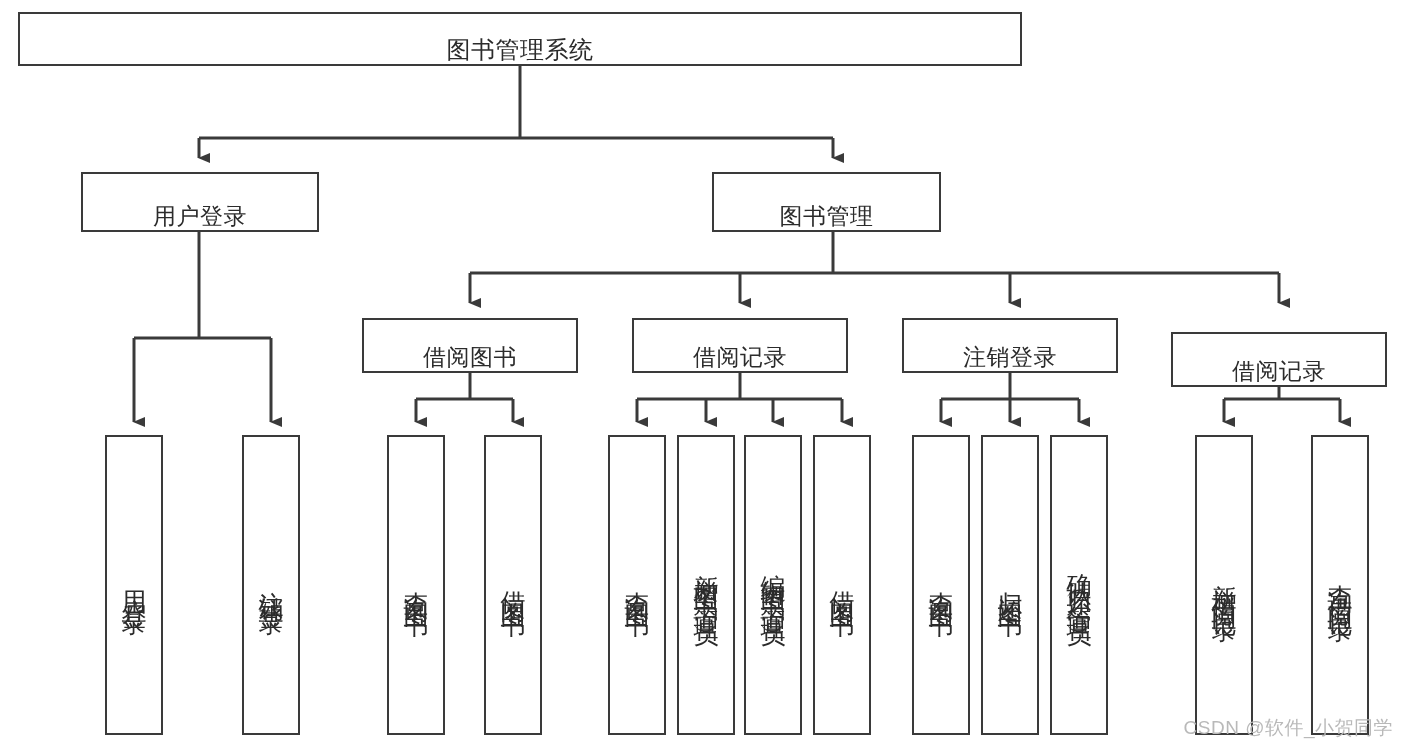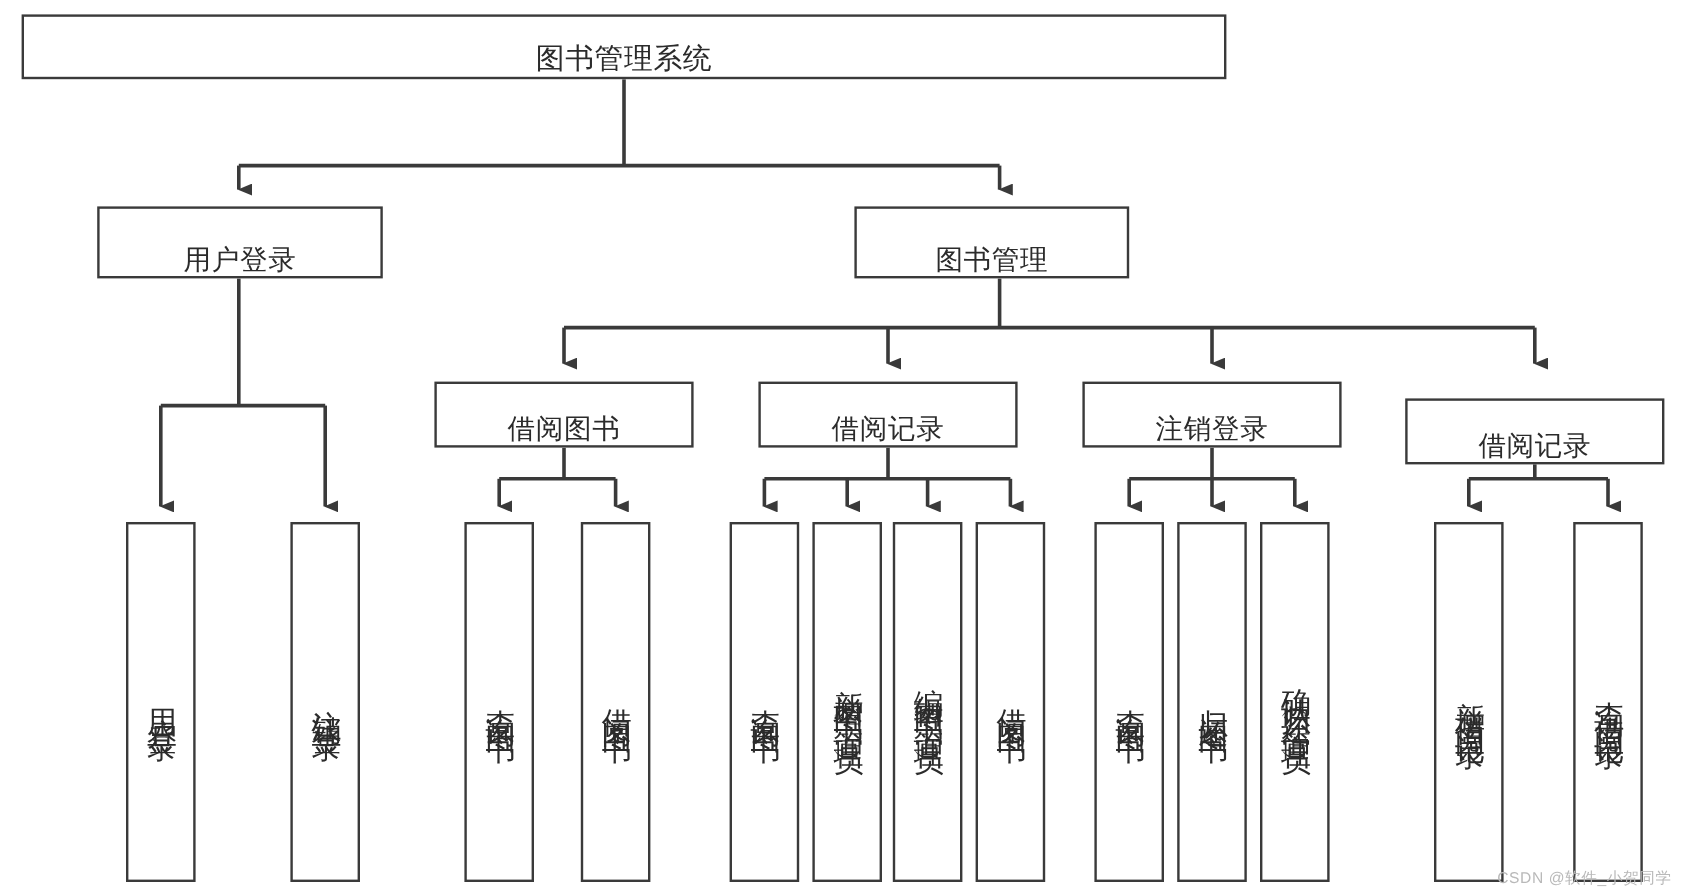--- a/index.html
+++ b/index.html
@@ -61,21 +61,21 @@
     font-size: 25px;
     line-height: 1;
     letter-spacing: 7px;
     white-space: nowrap;
     text-align: center;
   }
   .watermark {
     position: absolute;
     right: 12px;
     bottom: 6px;
-    font-size: 13px;
+    font-size: 19px;
     color: #b9b9b9;
     letter-spacing: 0.5px;
     z-index: 3;
     white-space: nowrap;
   }
 </style>
 </head>
 <body>
 
 <div id="canvas">

